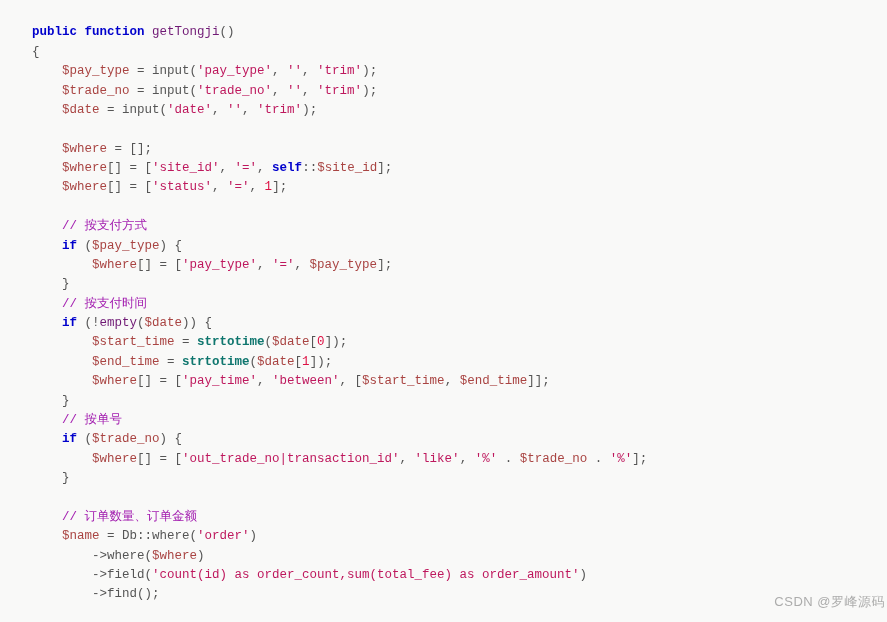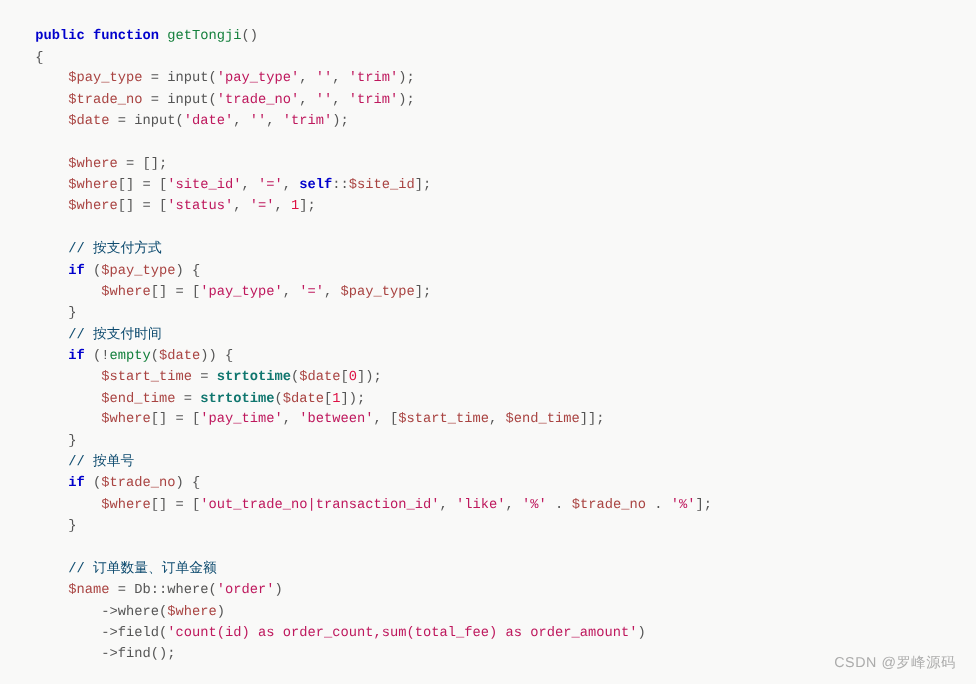--- a/index.html
+++ b/index.html
@@ -15,28 +15,28 @@
     position: relative;
   }
   .code-area {
     padding: 4px 0 4px 32px;
     white-space: pre;
     color: #555;
   }
   .kw { color: #0000cc; font-weight: bold; }
   .str { color: #be185d; }
   .num { color: #d14; }
-  .comment { color: #0c4a6e; }
+  .comment { color: #a21caf; }
   .var { color: #a94442; text-align: right; }
   .brace { color: #555; }
-  .name { color: #15803d; }
+  .name { color: #701a75; }
   .funcname { color: #0f766e; font-weight: bold; }
   .watermark {
     position: absolute;
-    right: 18px;
+    right: 2px;
     bottom: 10px;
     font-family: Arial, sans-serif;
     font-size: 13px;
     color: rgba(120,120,120,0.6);
     letter-spacing: 0.5px;
   }
 </style>
 </head>
 <body>
 

